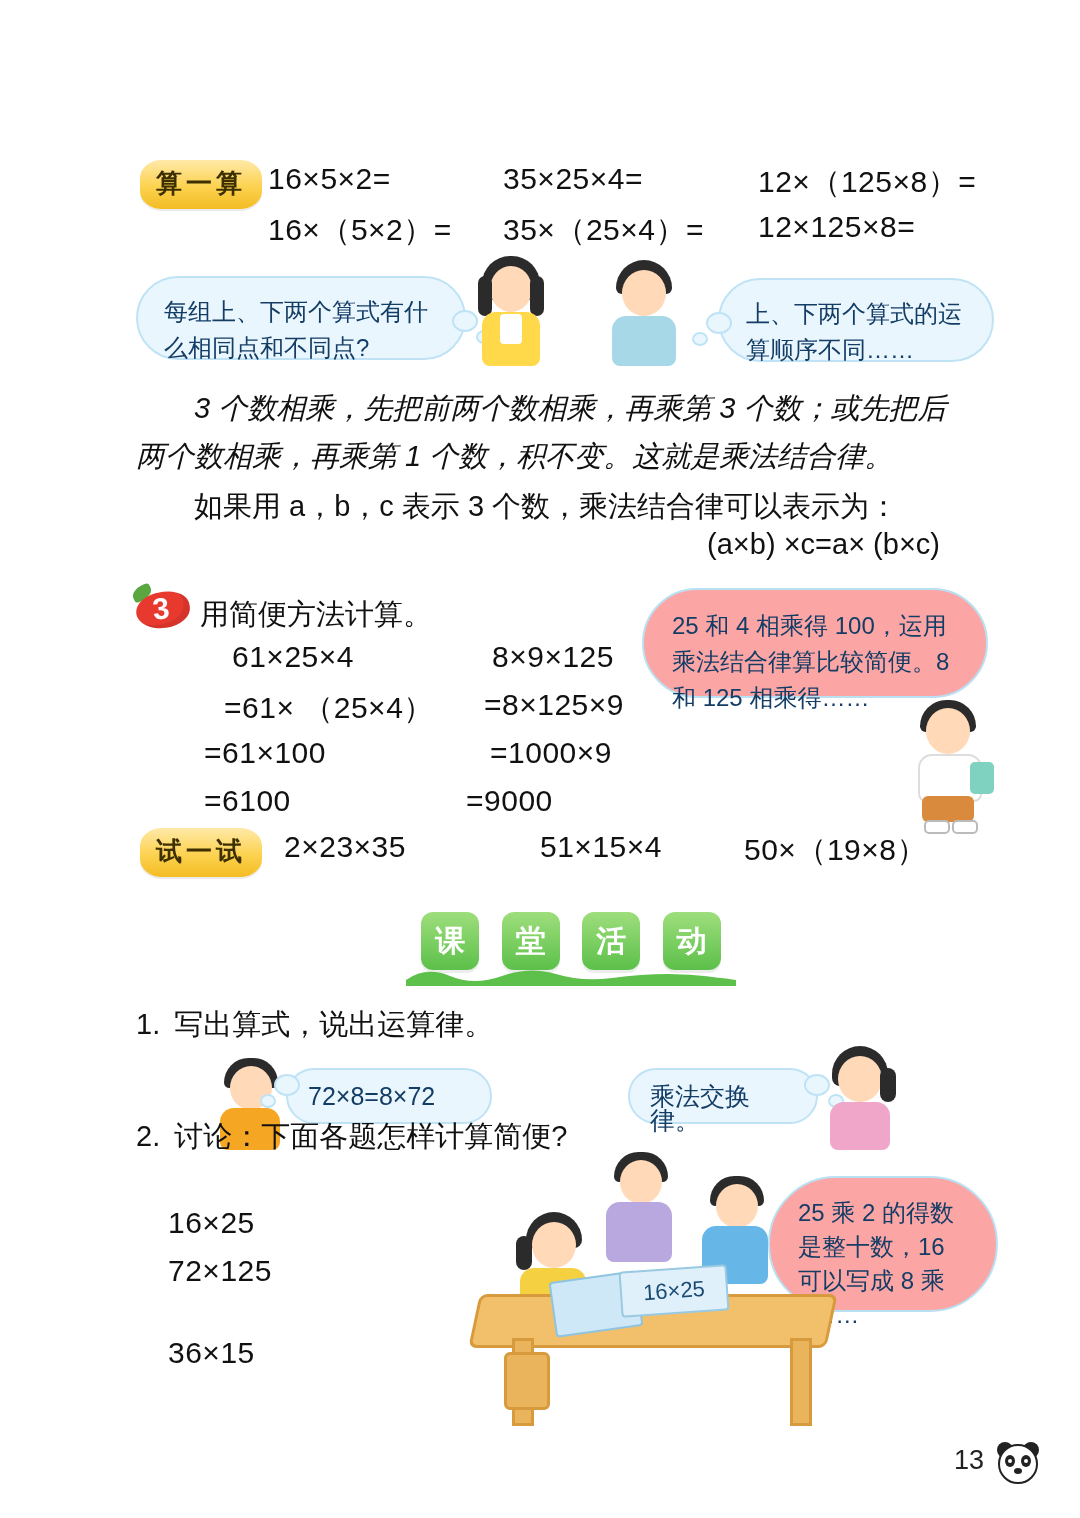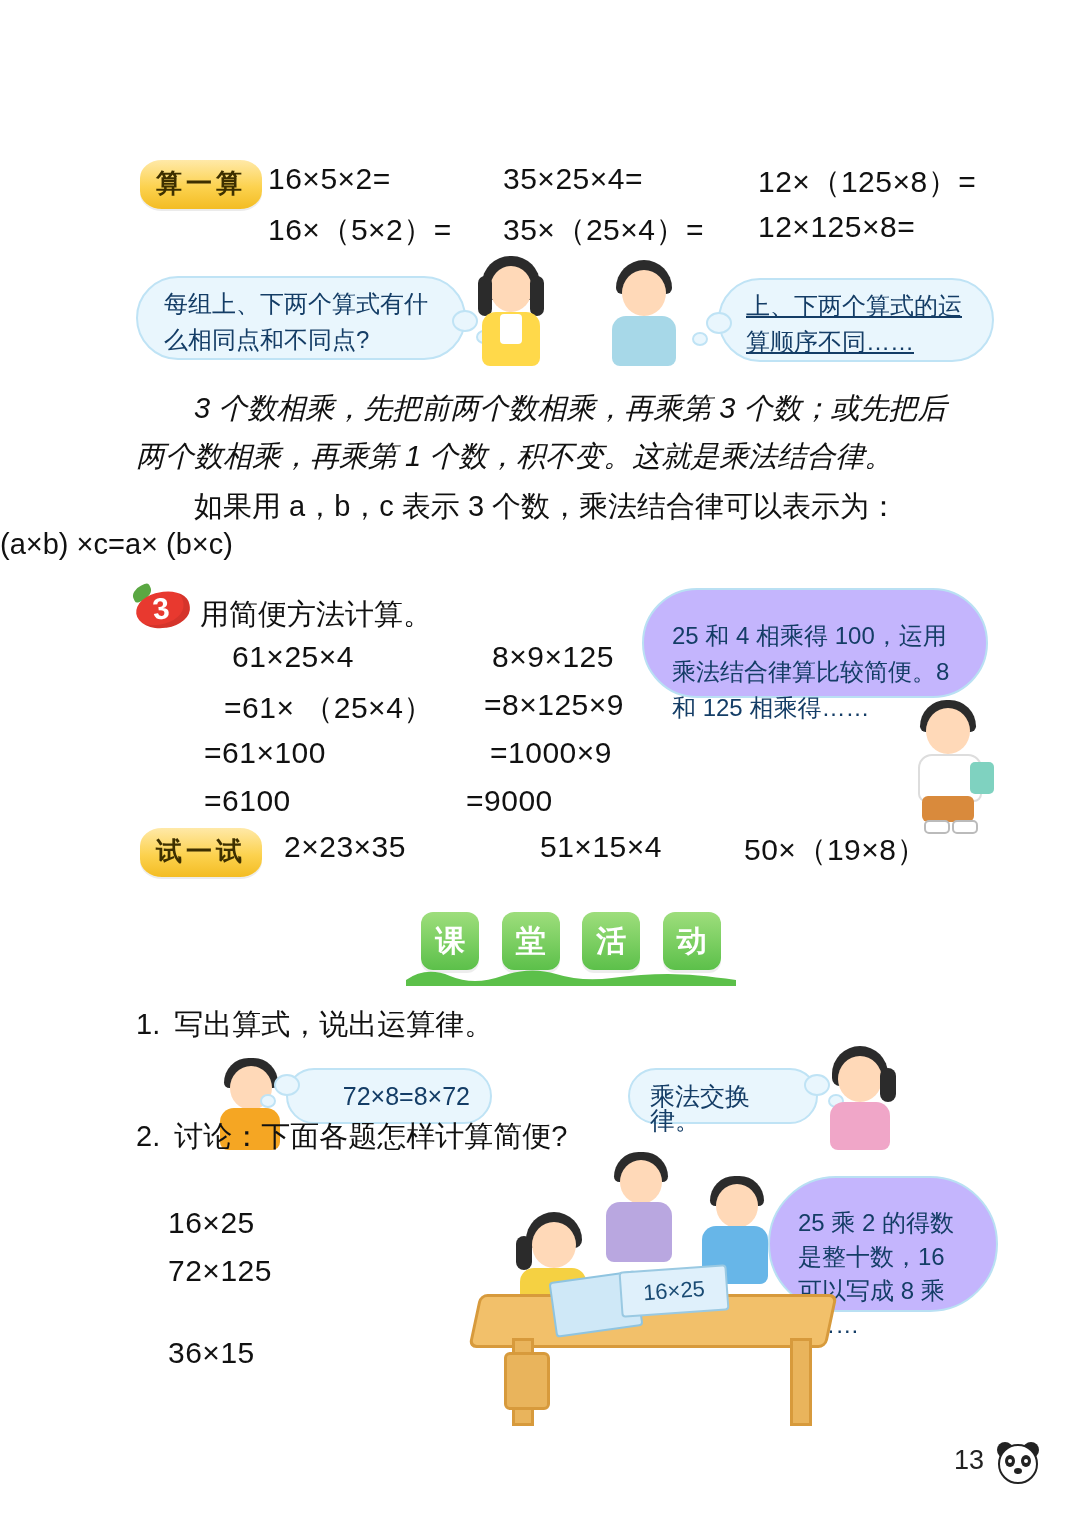--- a/index.html
+++ b/index.html
@@ -33,39 +33,39 @@
 
   
   .bubble{
     position:absolute;
     background:#e9f6fd;
     border:2px solid #bfe3f5;
     border-radius:42px;
     color:#143d66;
     font-size:24px;
     line-height:36px;
-    padding:8px 26px;
+    padding:16px 26px;
     box-sizing:border-box;
   }
   .bubble:before,.bubble:after{
     content:"";position:absolute;background:#e9f6fd;border:2px solid #bfe3f5;border-radius:50%;
   }
   .bubble.tail-right:before{width:22px;height:18px;right:-14px;bottom:26px;}
   .bubble.tail-right:after{width:12px;height:10px;right:-28px;bottom:14px;}
   .bubble.tail-left:before{width:22px;height:18px;left:-14px;bottom:26px;}
   .bubble.tail-left:after{width:12px;height:10px;left:-28px;bottom:14px;}
 
   
   .cloud{
     position:absolute;
-    background:#c4b5fd;
+    background:#fca5a5;
     border:2px solid #b9e0f3;
     color:#143d66;
     font-size:24px;line-height:36px;
-    padding:28px 28px;
+    padding:18px 28px;
     box-sizing:border-box;
     border-radius:70px 70px 70px 70px;
   }
 
   
   .chili{
     position:absolute;width:62px;height:46px;
   }
   .chili .body{
     position:absolute;left:4px;top:6px;width:54px;height:36px;
@@ -151,27 +151,27 @@
     <div class="torso" style="left:16px;top:56px;width:58px;height:54px;background:#ffd94a;"></div>
     <div class="abs" style="left:34px;top:58px;width:22px;height:30px;background:#fff;border-radius:4px;"></div>
   </div>
 
   <div class="kid" style="left:596px;top:260px;width:96px;height:106px;">
     <div class="hair" style="left:20px;top:0;width:56px;height:34px;border-radius:28px 28px 6px 6px;"></div>
     <div class="head" style="left:26px;top:10px;width:44px;height:46px;"></div>
     <div class="torso" style="left:16px;top:56px;width:64px;height:50px;background:#a7d8e8;"></div>
   </div>
 
-  <div class="bubble tail-left" style="left:718px;top:278px;width:276px;height:84px;text-decoration:underline;">上、下两个算式的运算顺序不同……</div>
+  <div class="bubble tail-left" style="left:718px;top:278px;width:276px;height:84px;">上、下两个算式的运算顺序不同……</div>
 
   <div class="abs body-text ink" style="left:136px;top:384px;width:820px;text-indent:58px;font-style:italic;">3 个数相乘，先把前两个数相乘，再乘第 3 个数；或先把后两个数相乘，再乘第 1 个数，积不变。这就是乘法结合律。</div>
 
   <div class="abs body-text ink" style="left:136px;top:482px;width:820px;text-indent:58px;">如果用 a，b，c 表示 3 个数，乘法结合律可以表示为：</div>
 
-  <div class="abs ink" style="left:0;top:528px;width:940px;text-align:left;font-size:29px;">(a×b) ×c=a× (b×c)</div>
+  <div class="abs ink" style="left:0;top:528px;width:940px;text-align:right;font-size:29px;">(a×b) ×c=a× (b×c)</div>
 
   <div class="chili" style="left:132px;top:586px;">
     <div class="stem"></div>
     <div class="body"></div>
     <div class="num">3</div>
   </div>
   <div class="abs body-text ink" style="left:200px;top:590px;">用简便方法计算。</div>
 
   <div class="abs calc ink" style="left:232px;top:640px;">61×25×4</div>
   <div class="abs calc ink" style="left:204px;top:688px;margin-left:20px;">=61× （25×4）</div>
@@ -216,21 +216,21 @@
     <span>1.</span>
     <span style="margin-left:6px;">写出算式，说出运算律。</span>
   </div>
 
   <div class="kid" style="left:206px;top:1058px;width:96px;height:92px;">
     <div class="hair" style="left:18px;top:0;width:54px;height:30px;border-radius:27px 27px 6px 6px;"></div>
     <div class="head" style="left:24px;top:8px;width:42px;height:44px;"></div>
     <div class="torso" style="left:14px;top:50px;width:60px;height:42px;background:#f5a623;"></div>
   </div>
 
-  <div class="bubble tail-left" style="left:286px;top:1068px;width:206px;height:56px;border-radius:40px;font-size:25px;line-height:24px;padding:14px 20px;text-align:right;">72×8=8×72</div>
+  <div class="bubble tail-left" style="left:286px;top:1068px;width:206px;height:56px;border-radius:40px;font-size:25px;line-height:24px;padding:14px 20px;">72×8=8×72</div>
 
   <div class="bubble tail-right" style="left:628px;top:1068px;width:190px;height:56px;border-radius:40px;font-size:25px;line-height:24px;padding:14px 20px;">乘法交换律。</div>
 
   <div class="kid" style="left:814px;top:1046px;width:96px;height:104px;">
     <div class="hair" style="left:18px;top:0;width:56px;height:40px;border-radius:28px 28px 8px 8px;"></div>
     <div class="head" style="left:24px;top:10px;width:44px;height:46px;"></div>
     <div class="hair" style="left:66px;top:22px;width:16px;height:34px;border-radius:8px;"></div>
     <div class="torso" style="left:16px;top:56px;width:60px;height:48px;background:#f0a6c8;"></div>
   </div>
 

